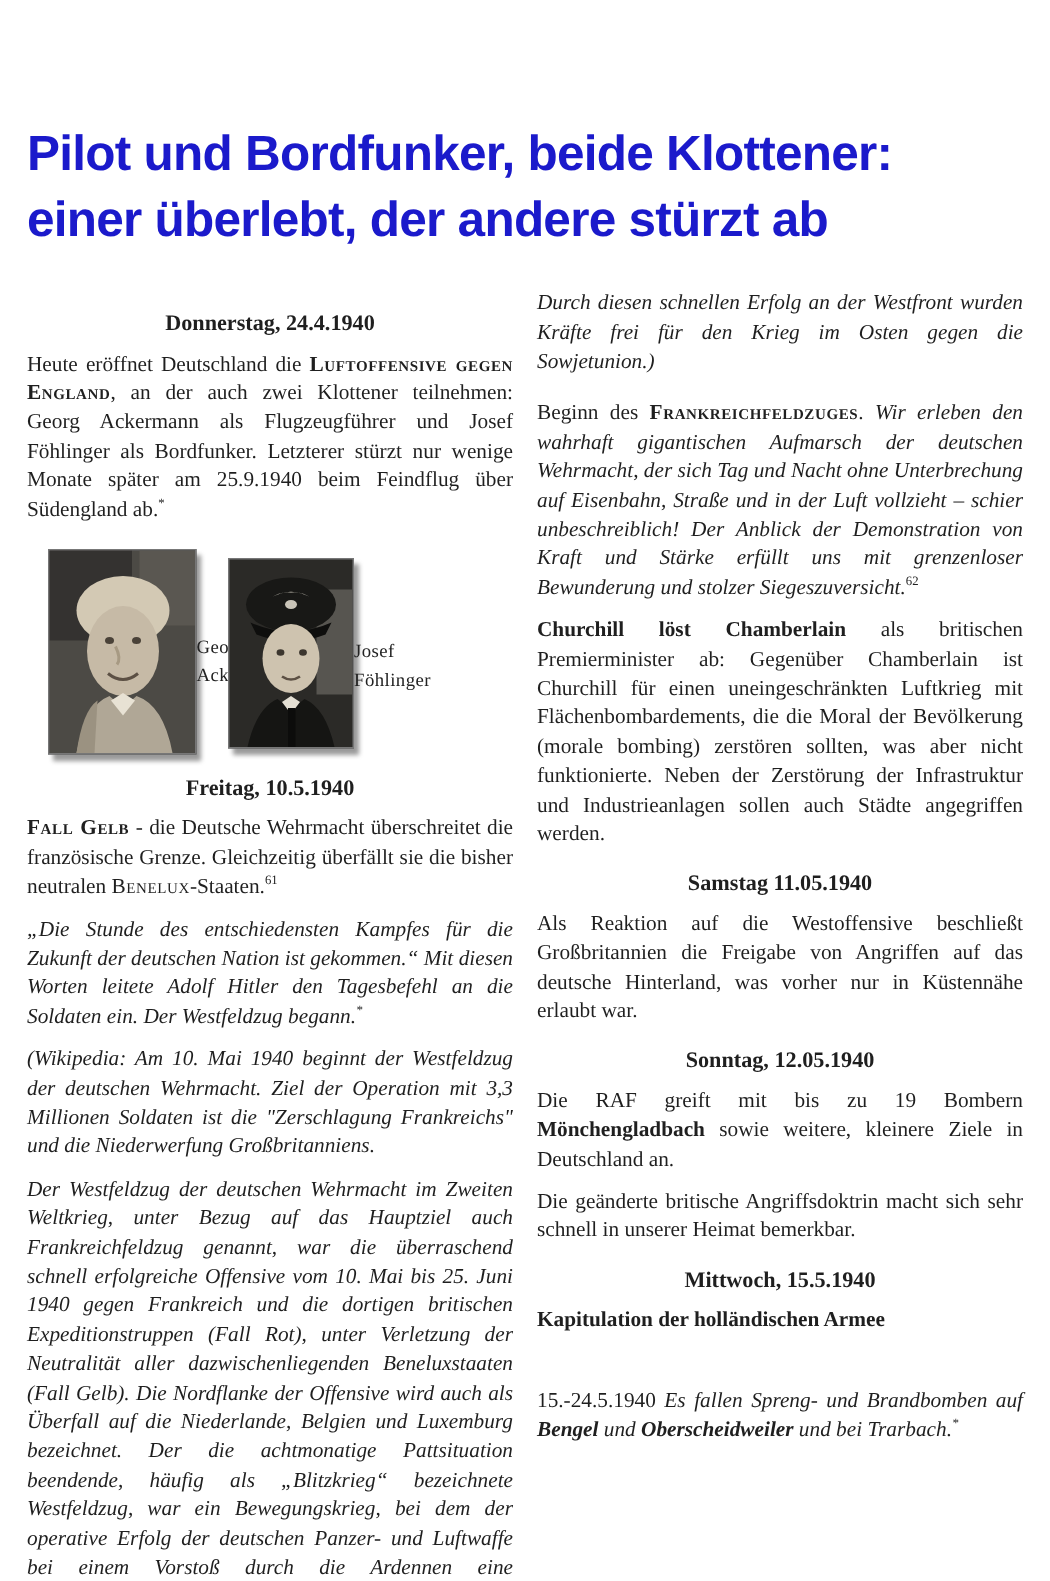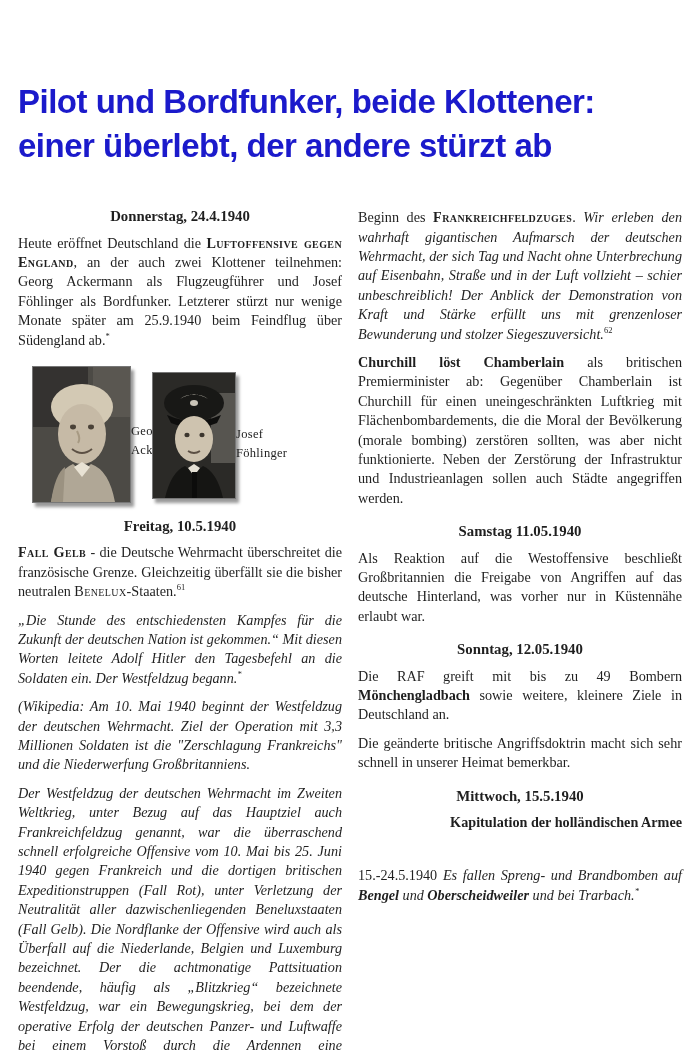--- a/index.html
+++ b/index.html
@@ -11,21 +11,21 @@
   .page { position:relative; width:700px; height:1054px; padding:0 18px; box-sizing:border-box; overflow:hidden; background:#fff; }
   .title {
     font-family:"Liberation Sans", sans-serif;
     font-weight:bold; font-size:33px; line-height:1.32;
     margin:80px 0 0 0; letter-spacing:-0.5px; color:#1b1acb;
   }
   .columns { display:flex; gap:16px; margin-top:26px; }
   .col { width:325px; font-size:14.2px; line-height:19.4px; }
   h2.dateline { text-align:center; font-size:14.8px; font-weight:bold; margin:14px 0 7px 0; }
   p { margin:0 0 9px 0; text-align:justify; }
-  p.nojust { text-align:right; }
+  p.nojust { text-align:left; }
   .it { font-style:italic; }
   .b  { font-weight:bold; }
   .sc { font-variant:small-caps; letter-spacing:0.4px; }
   .scb{ font-variant:small-caps; font-weight:bold; letter-spacing:0.4px; }
   sup { font-size:8.5px; line-height:0; }
   
   .photo-row { display:flex; margin:16px 0 2px 14px; }
   .photo-fig { width:120px; margin:0; padding:0; display:flex; flex-direction:row; align-items:center; }
   .photo-frame { border:1px solid #777; background:#444; box-shadow:3px 4px 3px #9a9a9a; }
   .photo-frame svg { display:block; }
@@ -101,32 +101,33 @@
 
       <p class="it">(Wikipedia: Am 10. Mai 1940 beginnt der Westfeldzug der deutschen Wehrmacht. Ziel der Operation mit 3,3 Millionen Soldaten ist die "Zerschlagung Frankreichs" und die Niederwerfung Großbritanniens.</p>
 
       <p class="it">Der Westfeldzug der deutschen Wehrmacht im Zweiten Weltkrieg, unter Bezug auf das Hauptziel auch Frankreichfeldzug genannt, war die überraschend schnell erfolgreiche Offensive vom 10. Mai bis 25. Juni 1940 gegen Frankreich und die dortigen britischen Expeditionstruppen (Fall Rot), unter Verletzung der Neutralität aller dazwischenliegenden Beneluxstaaten (Fall Gelb). Die Nordflanke der Offensive wird auch als Überfall auf die Niederlande, Belgien und Luxemburg bezeichnet. Der die achtmonatige Pattsituation beendende, häufig als „Blitzkrieg“ bezeichnete Westfeldzug, war ein Bewegungskrieg, bei dem der operative Erfolg der deutschen Panzer- und Luftwaffe bei einem Vorstoß durch die Ardennen eine sichelschnittartige Umfassung der eher trägen</p>
 
     </div>
 
     <div class="col">
 
 
+      <p class="it">Durch diesen schnellen Erfolg an der Westfront wurden Kräfte frei für den Krieg im Osten gegen die Sowjetunion.)</p>
 
       <p class="beginn-gap"><span>Beginn des </span><span class="scb">Frankreichfeldzuges</span><span>. </span><span class="it">Wir erleben den wahrhaft gigantischen Aufmarsch der deutschen Wehrmacht, der sich Tag und Nacht ohne Unterbrechung auf Eisenbahn, Straße und in der Luft vollzieht – schier unbeschreiblich! Der Anblick der Demonstration von Kraft und Stärke erfüllt uns mit grenzenloser Bewunderung und stolzer Siegeszuversicht.</span><sup>62</sup></p>
 
       <p><span class="b">Churchill löst Chamberlain</span><span> als britischen Premierminister ab: Gegenüber Chamberlain ist Churchill für einen uneingeschränkten Luftkrieg mit Flächenbombardements, die die Moral der Bevölkerung (morale bombing) zerstören sollten, was aber nicht funktionierte. Neben der Zerstörung der Infrastruktur und Industrieanlagen sollen auch Städte angegriffen werden.</span></p>
 
       <h2 class="dateline gap-lg">Samstag 11.05.1940</h2>
 
       <p>Als Reaktion auf die Westoffensive beschließt Großbritannien die Freigabe von Angriffen auf das deutsche Hinterland, was vorher nur in Küstennähe erlaubt war.</p>
 
       <h2 class="dateline gap-lg">Sonntag, 12.05.1940</h2>
 
-      <p><span>Die RAF greift mit bis zu 49 Bombern </span><span class="b">Mönchengladbach</span><span> sowie weitere, kleinere Ziele in Deutschland an.</span></p>
+      <p><span>Die RAF greift mit bis zu 19 Bombern </span><span class="b">Mönchengladbach</span><span> sowie weitere, kleinere Ziele in Deutschland an.</span></p>
 
       <p>Die geänderte britische Angriffsdoktrin macht sich sehr schnell in unserer Heimat bemerkbar.</p>
 
       <h2 class="dateline gap-lg">Mittwoch, 15.5.1940</h2>
 
       <p class="b nojust">Kapitulation der holländischen Armee</p>
 
       <p class="it gap-xl"><span style="font-style:normal">15.-24.5.1940 </span><span>Es fallen Spreng- und Brandbomben auf </span><span class="b">Bengel</span><span> und </span><span class="b">Oberscheidweiler</span><span> und bei Trarbach.</span><sup>*</sup></p>
 
     </div>

